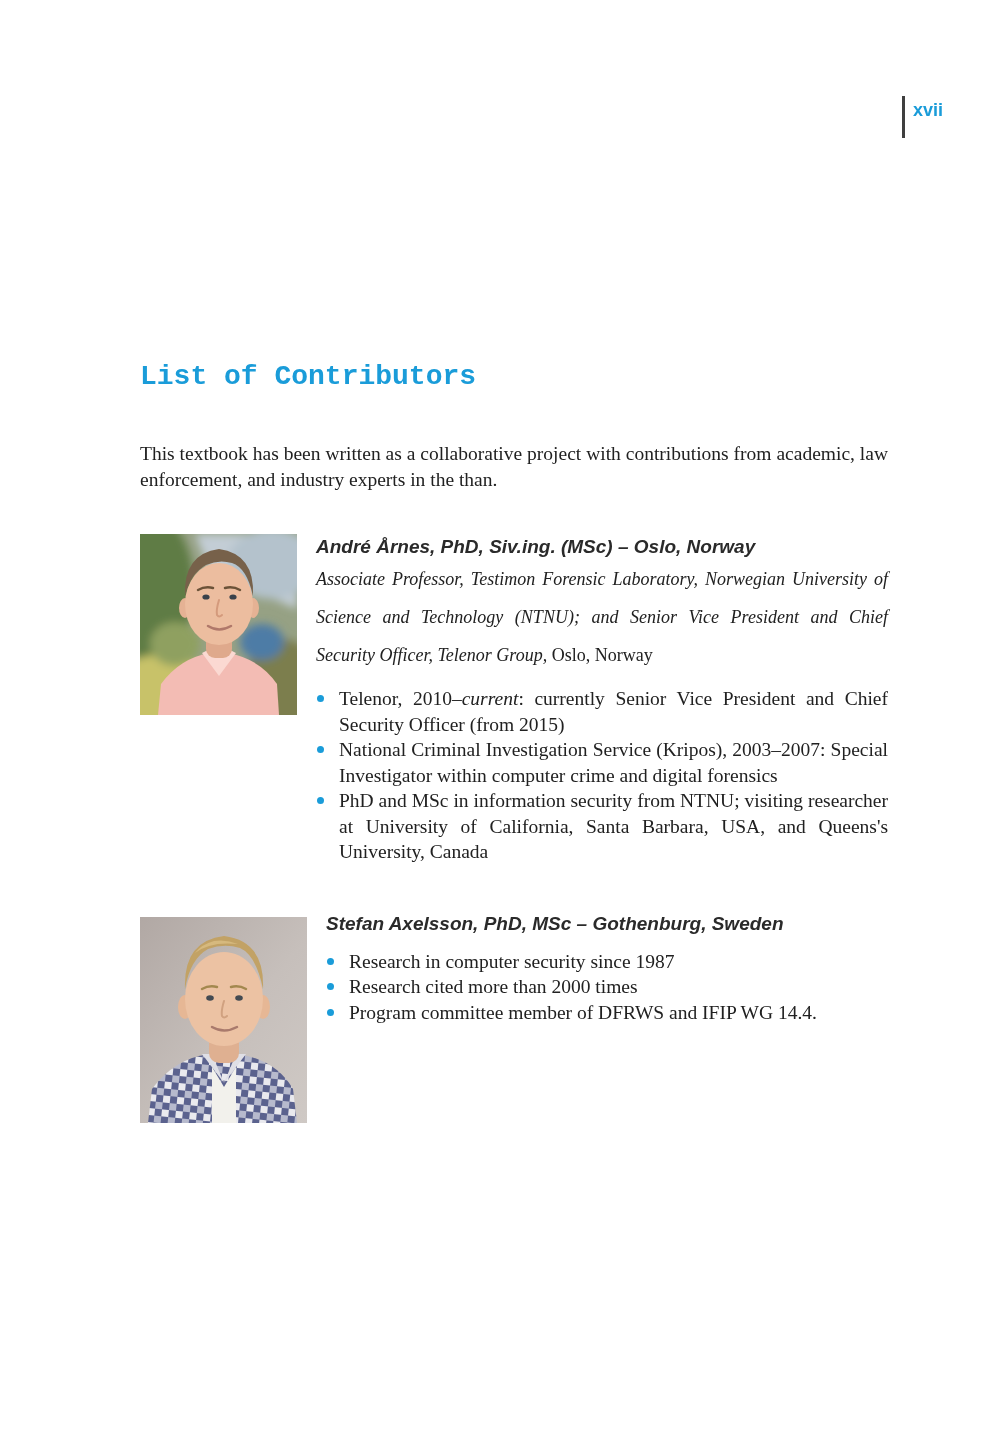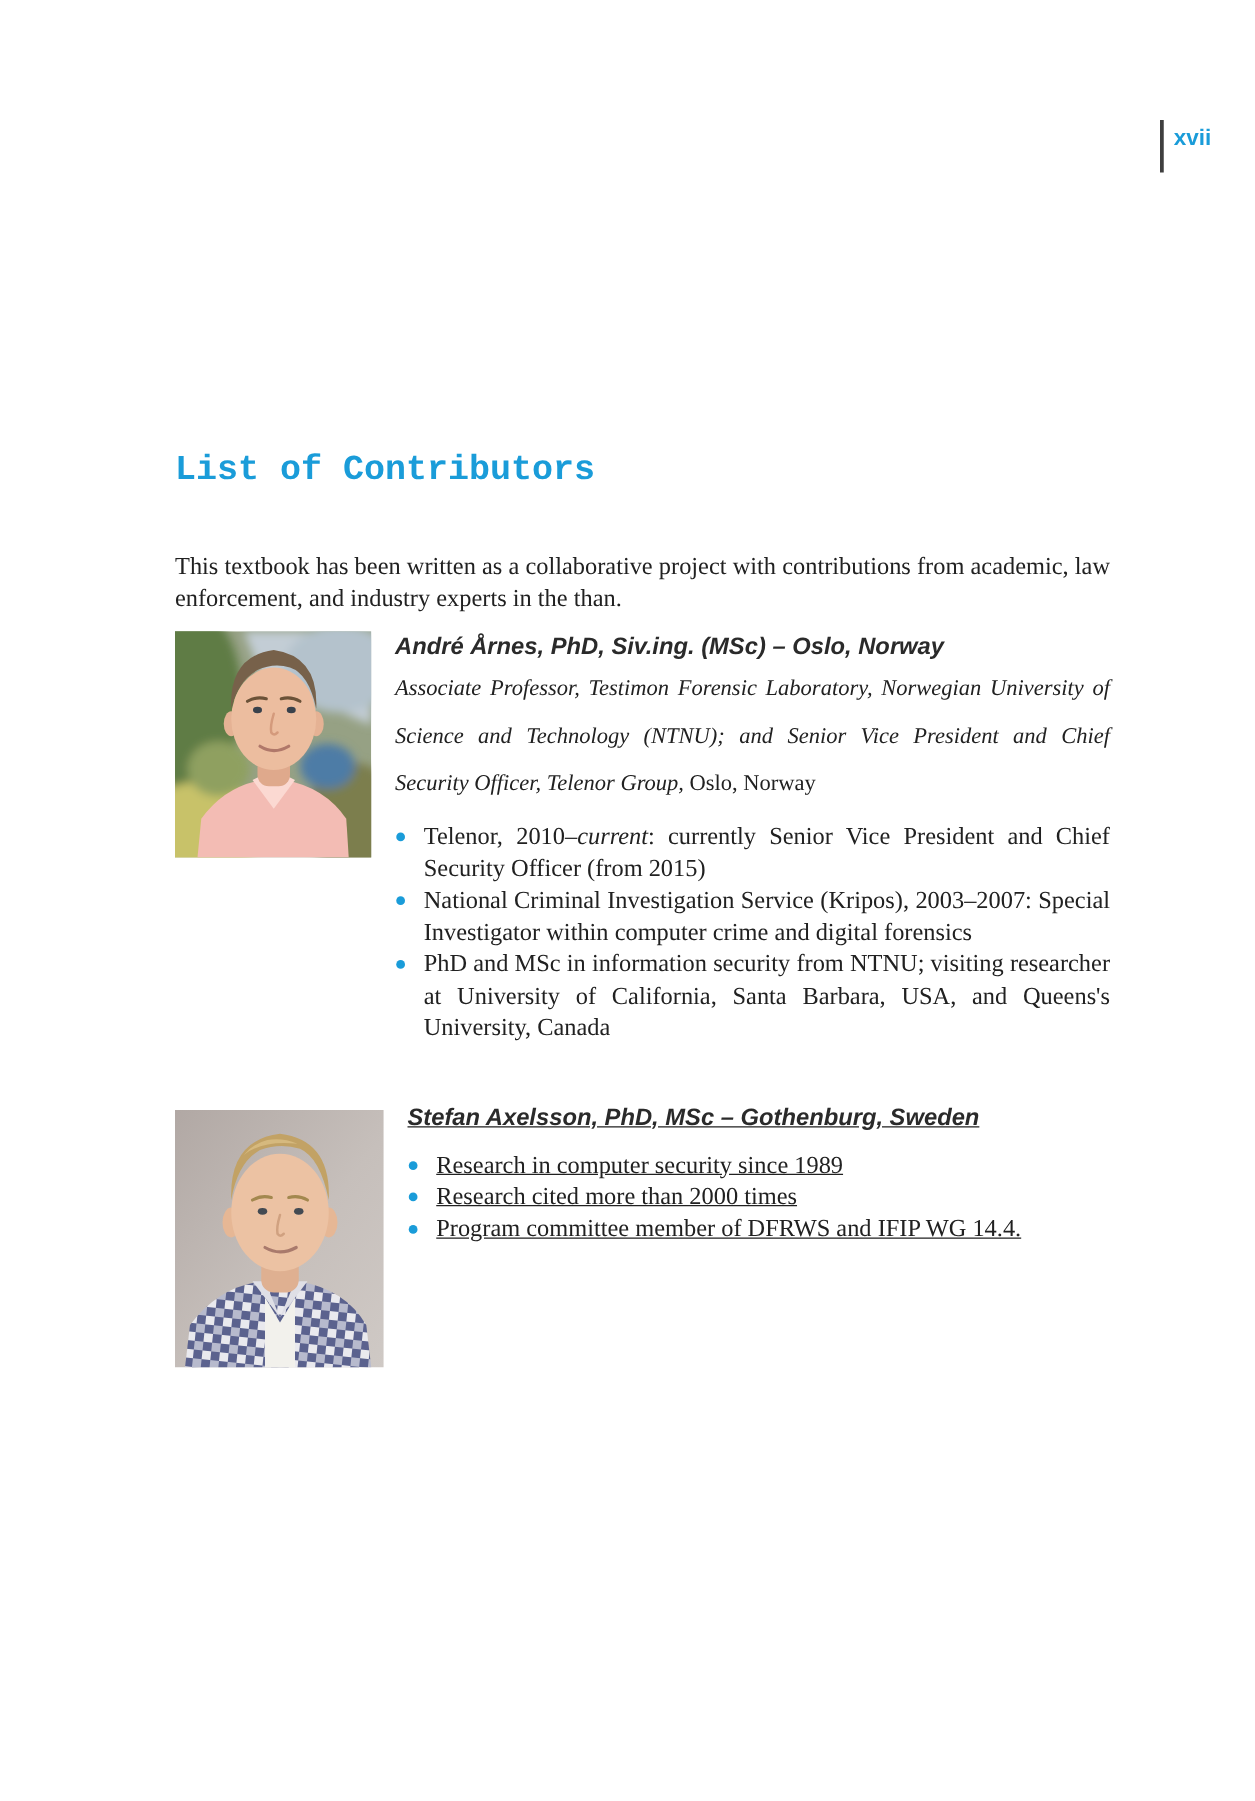--- a/index.html
+++ b/index.html
@@ -11,43 +11,43 @@
   html,body{margin:0;padding:0;}
   body{
     width:1004px;height:1441px;
     position:relative;
     background:#ffffff;
     font-family:"Liberation Serif", serif;
     color:var(--text);
     overflow:hidden;
   }
   .folio{
-    position:absolute;top:96px;left:928px;
+    position:absolute;top:96px;left:902px;
     display:flex;align-items:flex-start;
   }
   .folio-bar{width:3px;height:42px;background:var(--bar);}
   .folio-num{
     font-family:"Liberation Sans", sans-serif;
     font-weight:bold;font-size:18px;color:var(--accent);
     margin:5px 0 0 8px;line-height:1;
   }
   .content{position:absolute;left:140px;top:0;width:748px;}
   .page-title{
     margin:360px 0 0 0;
     font-family:Liberation Mono, monospace;
     font-weight:bold;font-size:28px;line-height:34px;
     color:var(--accent);
   }
   .intro{
     margin:47px 0 0 0;
     font-size:19.5px;line-height:26px;
     text-align:justify;
   }
-  .contributor{display:flex;margin-top:12px;}
-  .contributor.second{margin-top:46px;text-decoration:underline;}
+  .contributor{display:flex;margin-top:41px;}
+  .contributor.second{margin-top:46px;}
   .photo{flex:0 0 auto;margin-right:19px;font-size:0;}
   .photo.lower{margin-top:6px;}
   .c-text{flex:1;min-width:0;}
   .c-name{
     font-family:"Liberation Sans", sans-serif;
     font-style:italic;font-weight:bold;
     font-size:19px;line-height:26px;color:#2a2a2a;
     margin:0;
   }
   .c-affil{
@@ -156,20 +156,20 @@
         <path d="M 91 70 Q 99 68 106 72" stroke="#a3884f" stroke-width="2.5" fill="none" stroke-linecap="round"></path>
         <ellipse cx="70" cy="81" rx="3.8" ry="2.7" fill="#434a52"></ellipse>
         <ellipse cx="99" cy="81" rx="3.8" ry="2.7" fill="#434a52"></ellipse>
         <path d="M 84 84 Q 81 94 82 99 Q 84 102 87 99" stroke="#d0a180" stroke-width="2" fill="none" stroke-linecap="round"></path>
         <path d="M 72 110 Q 84 117 97 110" stroke="#a97a6c" stroke-width="2.5" fill="none" stroke-linecap="round"></path>
       </svg>
     </div>
     <div class="c-text">
       <p class="c-name">Stefan Axelsson, PhD, MSc – Gothenburg, Sweden</p>
       <div class="bullets">
-          <div class="bullet-item"><span class="dot"></span><span><span>Research in computer security since 1989</span></span></div>
+          <div class="bullet-item"><span class="dot"></span><span><span>Research in computer security since 1987</span></span></div>
           <div class="bullet-item"><span class="dot"></span><span><span>Research cited more than 2000 times</span></span></div>
           <div class="bullet-item"><span class="dot"></span><span><span>Program committee member of DFRWS and IFIP WG 14.4.</span></span></div>
         </div>
     </div>
   </section>
 
 </div>
 
 </body></html>

